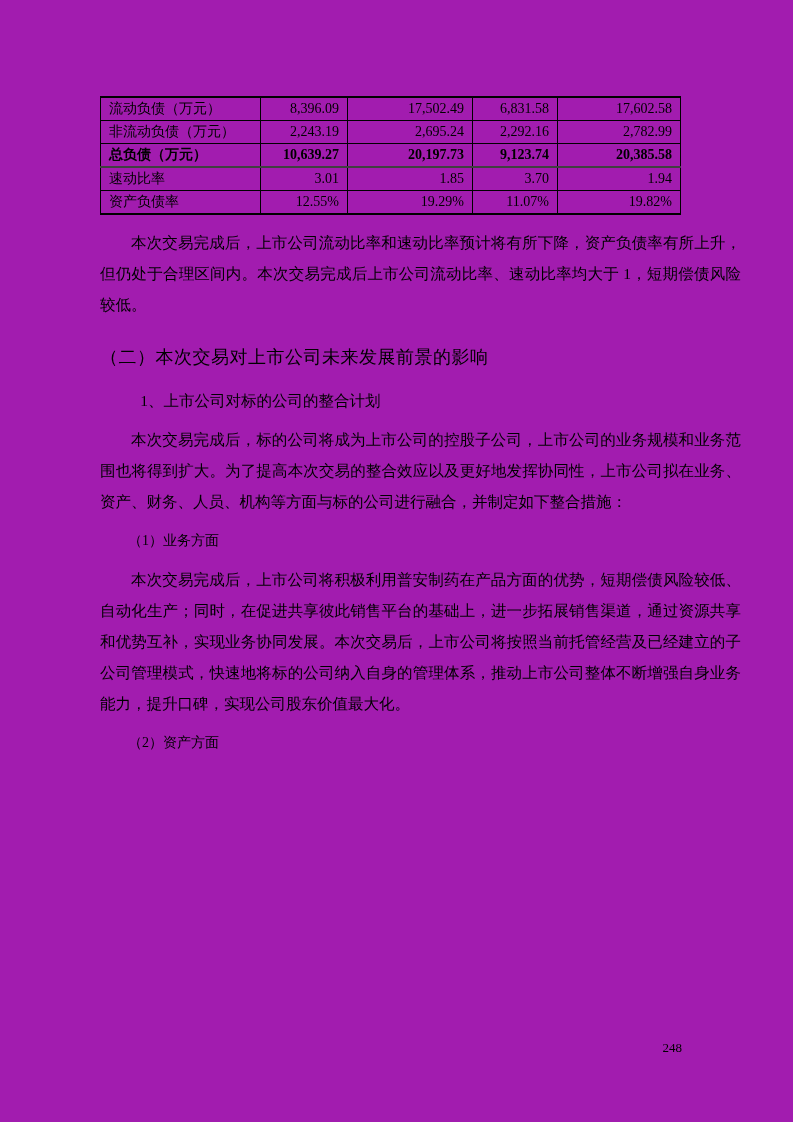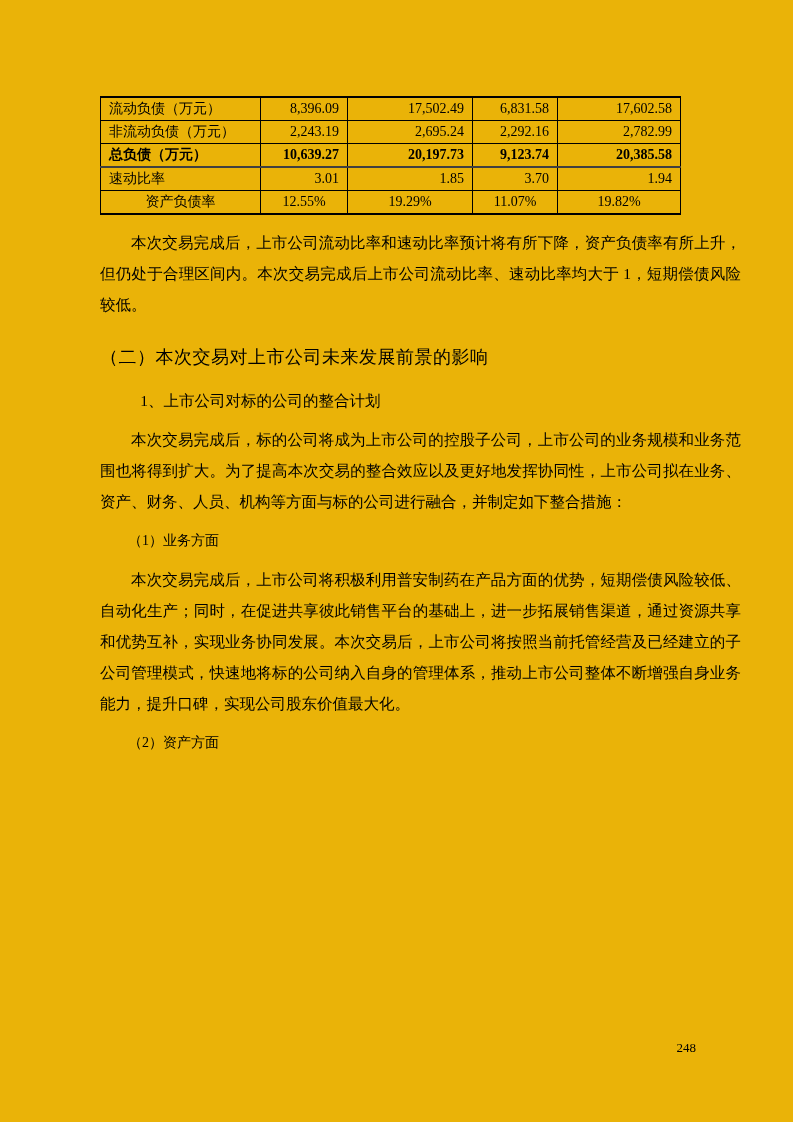--- a/index.html
+++ b/index.html
@@ -1,21 +1,21 @@
 <!DOCTYPE html>
 <html><head>
 <meta charset="utf-8">
 <style>
   html, body { margin: 0; padding: 0; background: #ffffff; }
   .page {
     position: relative;
     width: 793px;
     height: 1122px;
     margin: 0 auto;
-    background: #eab308;
+    background: #a21caf;
     color: #000000;
     font-family: "Liberation Serif", serif;
     box-sizing: border-box;
     padding: 96px 52px 0 100px;
     overflow: hidden;
   }
 
   
   table.fin-table {
     border-collapse: collapse;
@@ -25,21 +25,21 @@
   }
   table.fin-table td {
     border: 1px solid #000000;
     height: 22px;
     padding: 0 8px;
     vertical-align: middle;
     white-space: nowrap;
     overflow: hidden;
   }
   table.fin-table tr:first-child td { border-top: 2.5px solid #000000; }
-  table.fin-table tr:last-child td  { border-bottom: 2.5px solid #000000; text-align: center; }
+  table.fin-table tr:last-child td  { border-bottom: 2.5px solid #000000; }
   table.fin-table tr.bold-row td {
     font-weight: bold;
     border-bottom: 2px solid #404040;
   }
   td.label-cell { text-align: left; }
   td.value-cell { text-align: right; }
 
   
   .body {
     font-size: 15.5px;
@@ -66,21 +66,21 @@
   }
   .itemhead {
     font-size: 14px;
     line-height: 31px;
     margin: 8px 0 0 0;
     text-indent: 2em;
   }
 
   .page-number {
     position: absolute;
-    right: 97px;
+    right: 111px;
     bottom: 66px;
     font-size: 13px;
   }
 </style>
 </head>
 <body>
 
 <div class="page">
 
   <table class="fin-table">

